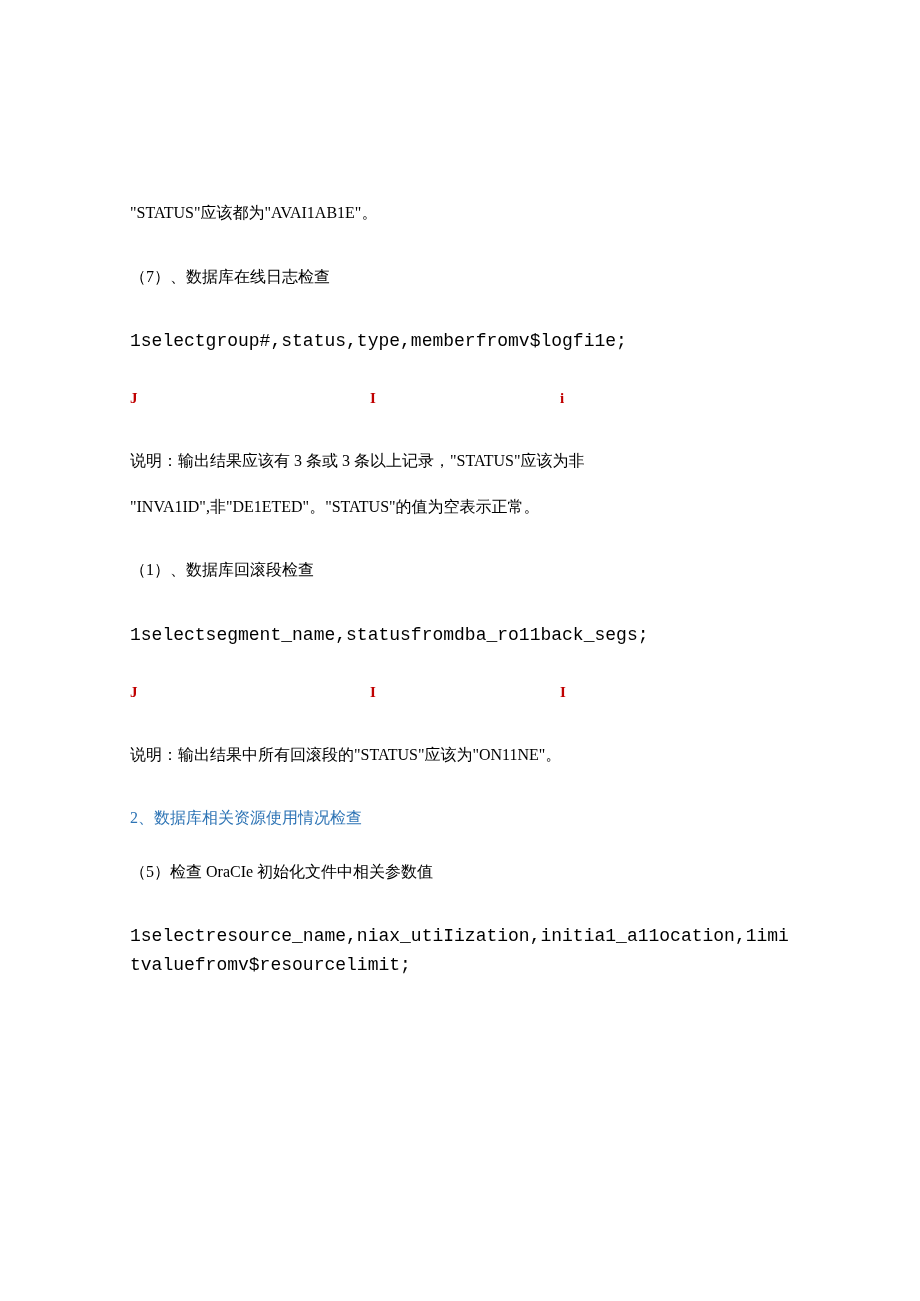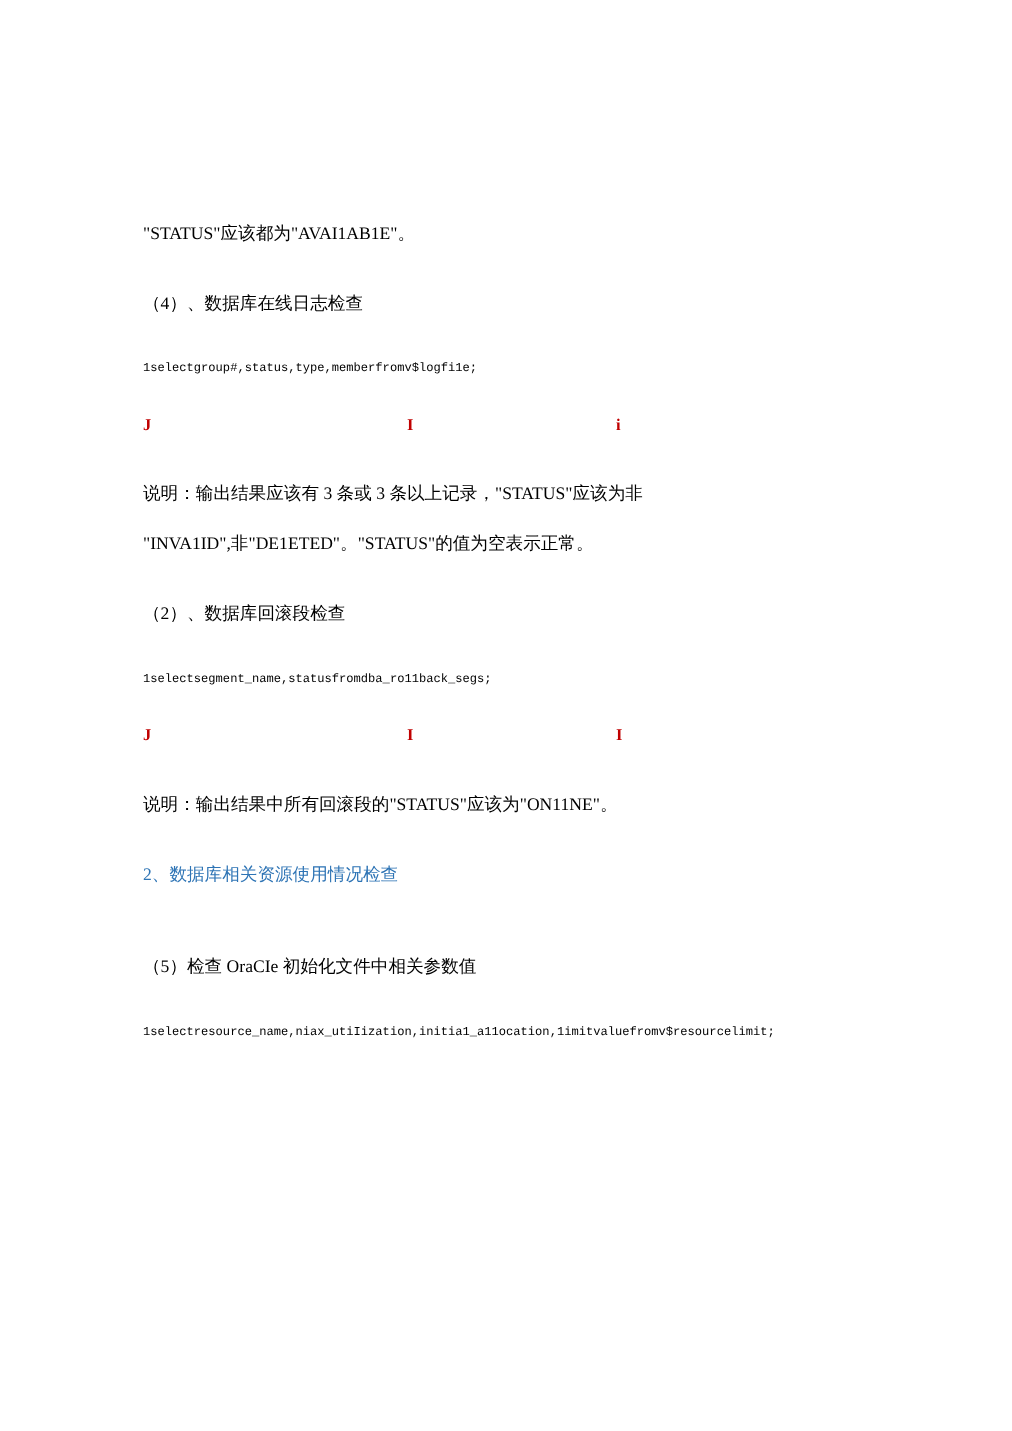--- a/index.html
+++ b/index.html
@@ -16,63 +16,63 @@
       color: #000000;
       padding: 200px 130px 100px 130px;
       line-height: 1.6;
     }
     .para {
       margin-bottom: 38px;
       text-align: justify;
     }
     .code-line {
       font-family: "Courier New", monospace;
-      font-size: 11px;
+      font-size: 18px;
       margin-bottom: 30px;
       word-break: break-all;
     }
     .markers {
       display: flex;
       color: #c00000;
       font-weight: bold;
       font-family: "SimSun", serif;
       margin-bottom: 38px;
       font-size: 15px;
     }
     .markers span:nth-child(1) {
       width: 240px;
     }
     .markers span:nth-child(2) {
       width: 190px;
     }
     .section-heading {
       color: #2e74b5;
-      margin-bottom: 59px;
+      margin-bottom: 28px;
       font-family: "SimSun", "宋体", serif;
     }
   </style>
 </head>
 <body>
 
 <div class="para">"STATUS"应该都为"AVAI1AB1E"。</div>
 
-<div class="para">（4）、数据库在线日志检查</div>
+<div class="para">（7）、数据库在线日志检查</div>
 
 <div class="code-line">1selectgroup#,status,type,memberfromv$logfi1e;</div>
 
 <div class="markers">
   <span>J</span>
   <span>I</span>
   <span>i</span>
 </div>
 
 <div class="para" style="margin-bottom:20px;">说明：输出结果应该有 3 条或 3 条以上记录，"STATUS"应该为非</div>
 <div class="para">"INVA1ID",非"DE1ETED"。"STATUS"的值为空表示正常。</div>
 
-<div class="para">（2）、数据库回滚段检查</div>
+<div class="para">（1）、数据库回滚段检查</div>
 
 <div class="code-line">1selectsegment_name,statusfromdba_ro11back_segs;</div>
 
 <div class="markers">
   <span>J</span>
   <span>I</span>
   <span>I</span>
 </div>
 
 <div class="para">说明：输出结果中所有回滚段的"STATUS"应该为"ON11NE"。</div>

